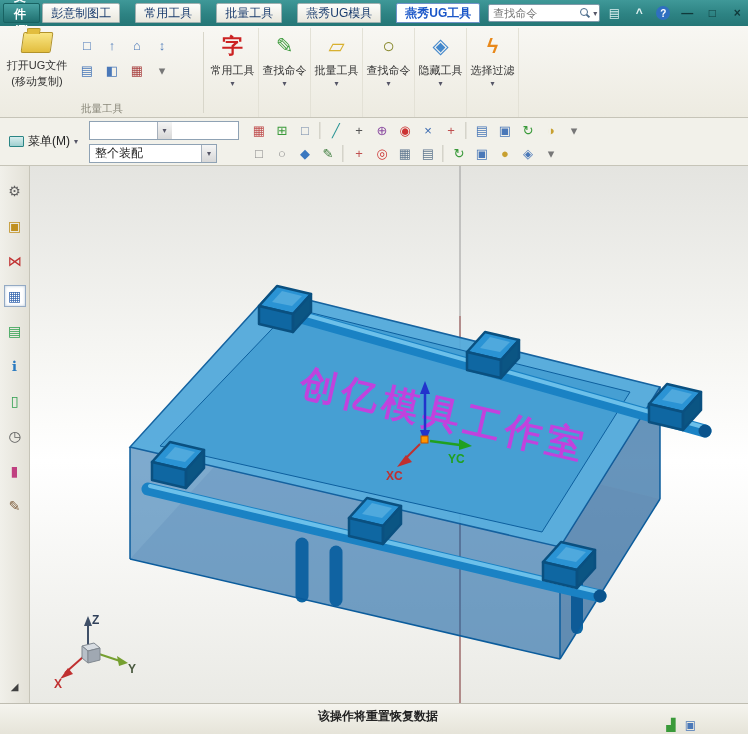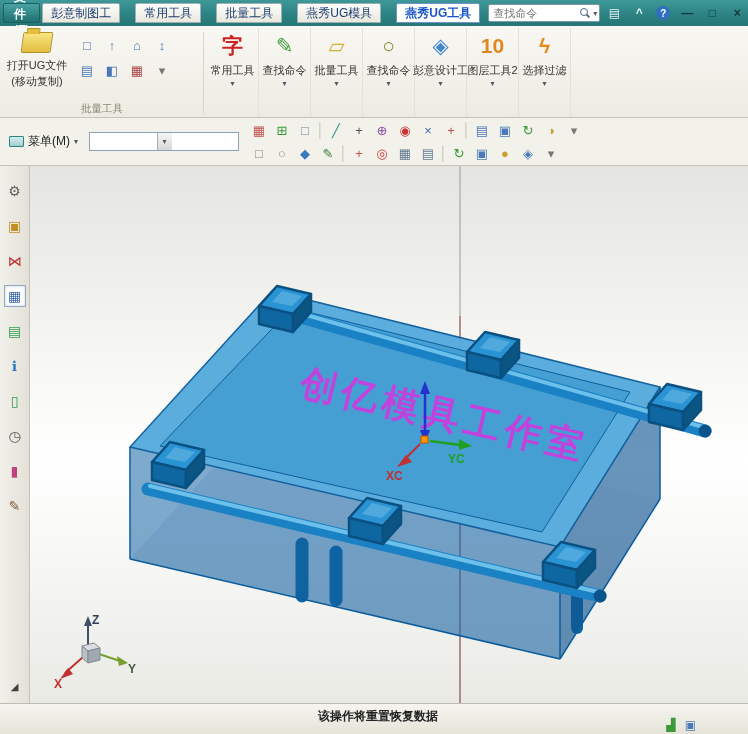--- a/index.html
+++ b/index.html
@@ -148,45 +148,44 @@
           <span class="rlabel">批量工具</span>
           <span class="dd"></span>
         </div>
         <div class="rbtn" style="--c: #8a8a30;">
           <span class="ricon">○</span>
           <span class="rlabel">查找命令</span>
           <span class="dd"></span>
         </div>
         <div class="rbtn" style="--c: #4488cc;">
           <span class="ricon">◈</span>
-          <span class="rlabel">彭意设计工</span>
-          <span class="dd"></span>
-        </div>
-        <div class="rbtn" style="--c: #e08820;">
-          <span class="ricon">10</span>
-          <span class="rlabel">图层工具2</span>
+          <span class="rlabel">隐藏工具</span>
           <span class="dd"></span>
         </div>
         <div class="rbtn" style="--c: #e8881a;">
           <span class="ricon">ϟ</span>
           <span class="rlabel">选择过滤</span>
           <span class="dd"></span>
         </div>
       </div>
   </div>
 
   <div class="toolbar">
     <div class="menu-btn">
       <span class="micon"></span>
       <span>菜单(M)</span>
       <span class="dd"></span>
     </div>
     <div class="combo-col">
       <div class="combo filter">
         <span class="val">没有选择过滤器</span>
+        <span class="dd"></span>
+      </div>
+      <div class="combo scope">
+        <span class="val">整个装配</span>
         <span class="dd"></span>
       </div>
     </div>
     <div class="icon-rows">
       <div class="irow">
 
       <span class="tbicon" style="--c: #c05050;">▦</span>
           <span class="tbicon" style="--c: #3a9a3a;">⊞</span>
           <span class="tbicon" style="--c: #7088a8;">□</span>
           <span class="tbicon sep">│</span>

